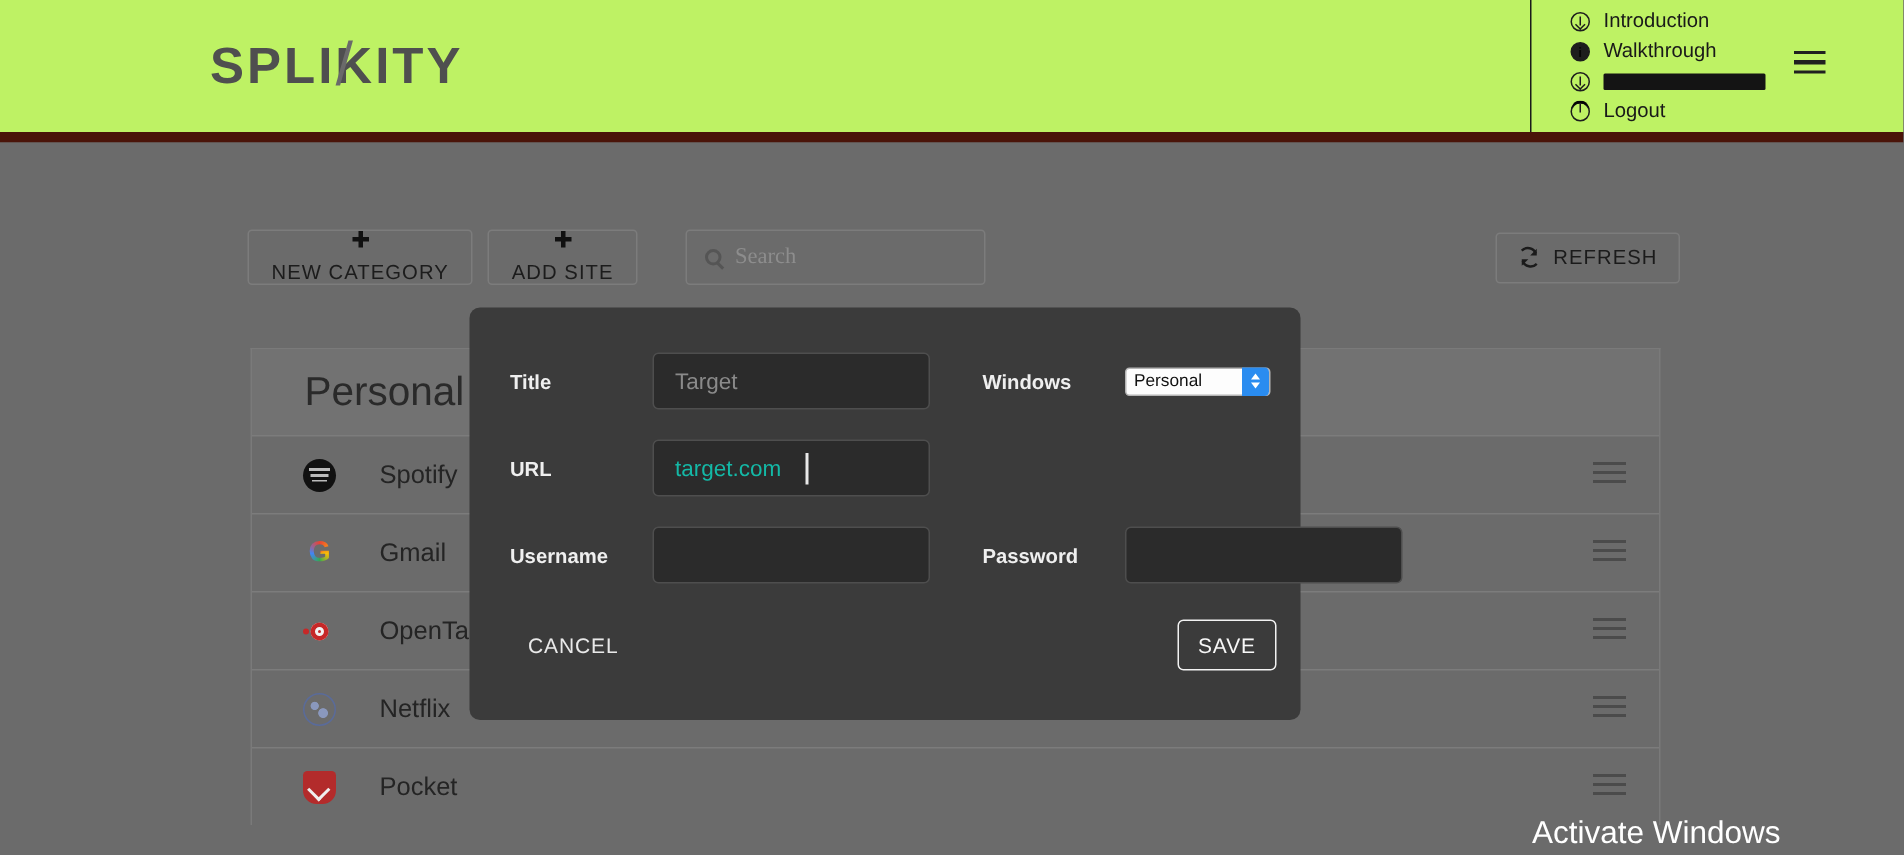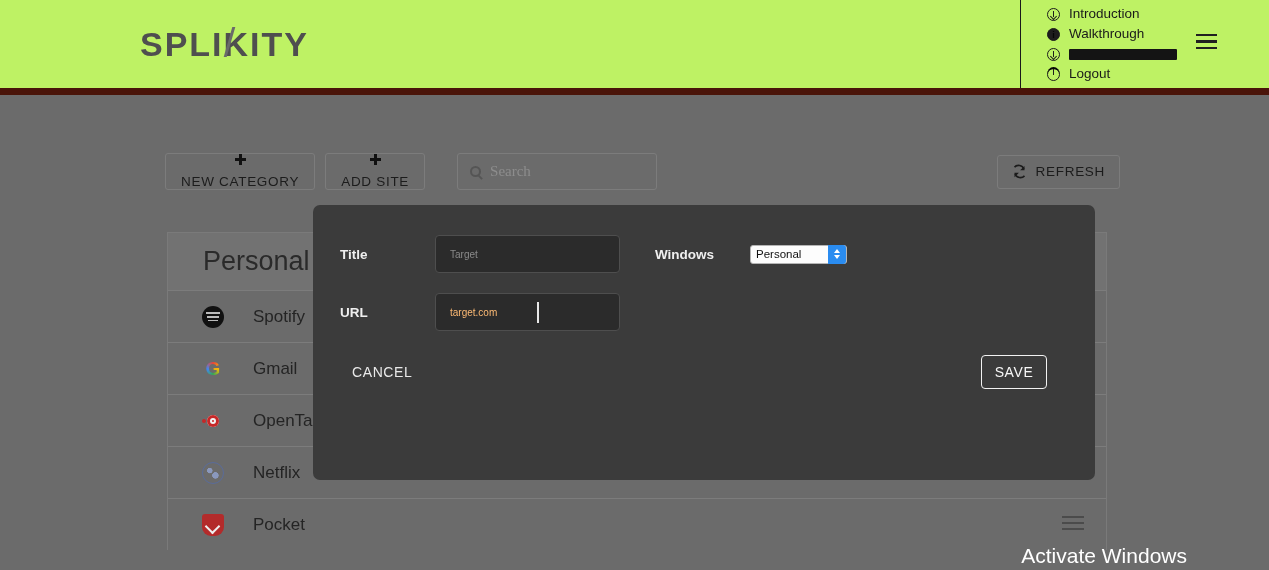--- a/index.html
+++ b/index.html
@@ -295,41 +295,41 @@
     width: 9px; height: 9px;
     border-right: 2.6px solid #efefef;
     border-bottom: 2.6px solid #efefef;
     transform: rotate(45deg);
   }
 
   
   .modal {
     position: absolute;
     left: 313px; top: 110px;
-    width: 782px; height: 275px;
+    width: 554px; height: 275px;
     background: #3b3b3b;
     border-radius: 7px;
-    padding: 30px 48px 0 27px;
+    padding: 30px 16px 0 27px;
   }
   .m-row { display: flex; align-items: center; margin-bottom: 20px; }
   .m-label {
     font-size: 13.5px;
     font-weight: 700;
     color: #efefef;
     width: 95px;
     flex: 0 0 auto;
   }
   .m-label.wide { width: 95px; margin-left: 35px; }
   .m-input {
     width: 185px; height: 38px;
     background: #2b2b2b;
     border: 1px solid #4e4e4e;
     border-radius: 4px;
-    color: #fdba74;
-    font-size: 10px;
+    color: #14b8a6;
+    font-size: 15px;
     padding: 0 14px;
     font-family: "Liberation Sans", sans-serif;
     outline: none;
   }
   .m-input::placeholder { color: #8a8a8a; }
   .caret-wrap { position: relative; }
   .caret-wrap::after {
     content: "";
     position: absolute;
     left: 102px; top: 9px;
@@ -543,20 +543,26 @@
       </div>
     </div>
 
     <div class="m-row">
       <span class="m-label">URL</span>
       <span class="caret-wrap">
         <input class="m-input" type="text" value="target.com" style="">
       </span>
     </div>
 
+    <div class="m-row">
+      <span class="m-label">Username</span>
+      <input class="m-input" type="text" value="" style="">
+      <span class="m-label wide">Password</span>
+      <input class="m-input" type="password" value="" style="">
+    </div>
 
     <div class="m-actions">
       <button class="cancel-btn">CANCEL</button>
       <button class="save-btn">SAVE</button>
     </div>
   </div>
 
   <div class="watermark">Activate Windows</div>
 </div>
 

